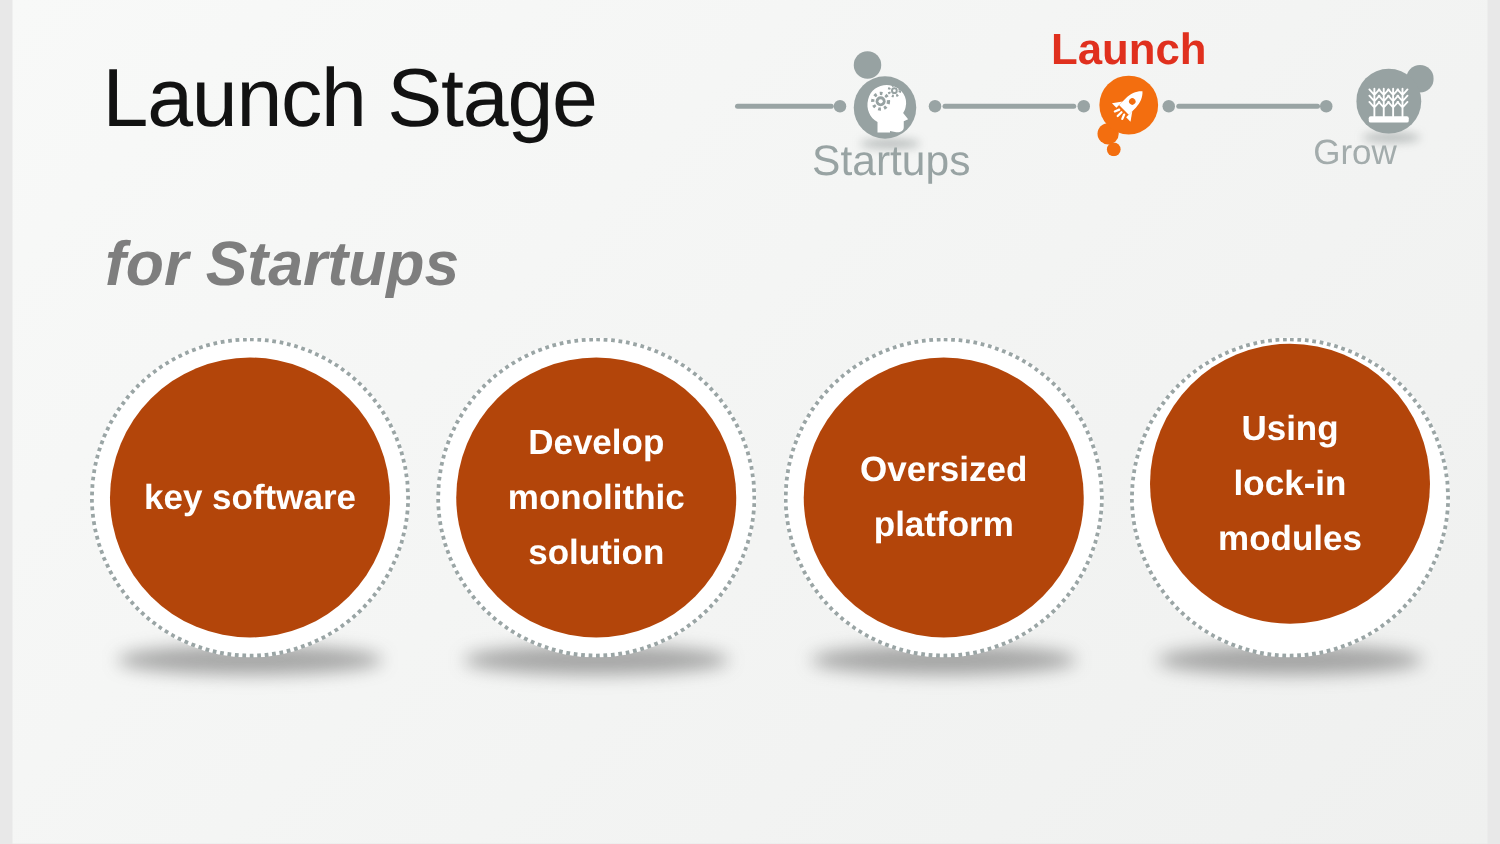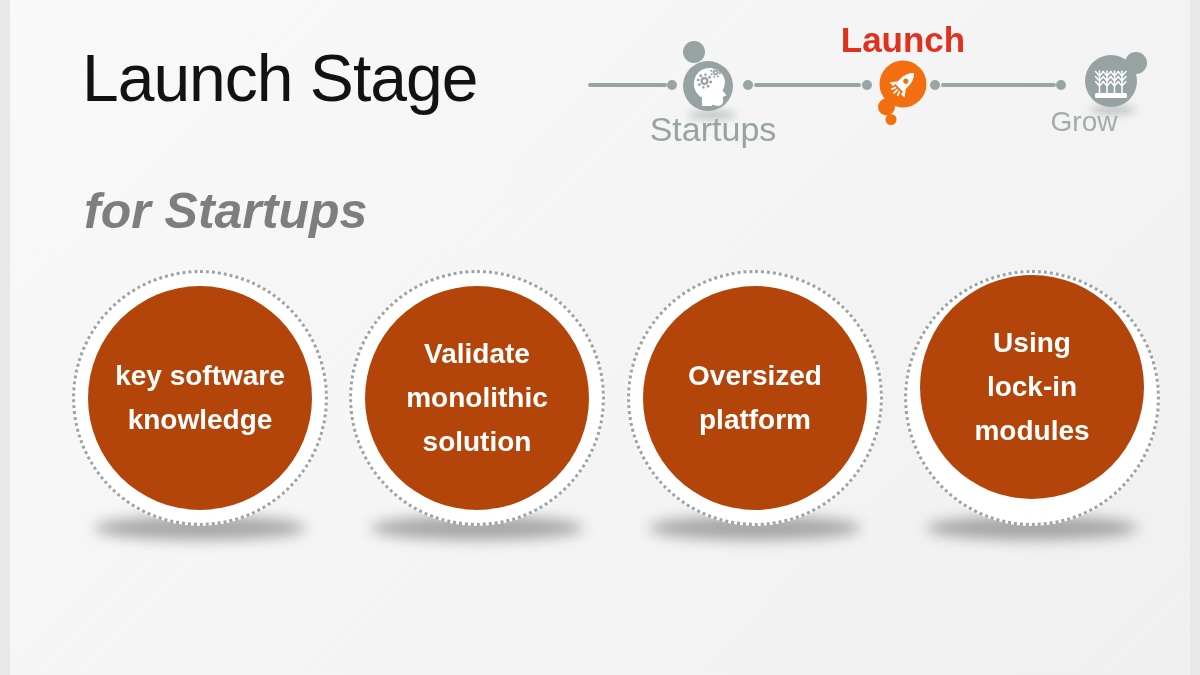--- a/index.html
+++ b/index.html
@@ -110,29 +110,28 @@
 
   <div class="stage-label label-validate">Startups</div>
   <div class="stage-label label-launch">Launch</div>
   <div class="stage-label label-grow">Grow</div>
 
   <div class="badge" style="left:62px;">
     <div class="badge-shadow"></div>
     <div class="badge-ring"></div>
     <div class="badge-disc">
       <div class="badge-line">key software</div>
-      <div class="badge-line">knowledge</div>
     </div>
   </div>
 
   <div class="badge" style="left:339px;">
     <div class="badge-shadow"></div>
     <div class="badge-ring"></div>
     <div class="badge-disc">
-      <div class="badge-line">Validate</div>
+      <div class="badge-line">Develop</div>
       <div class="badge-line">monolithic</div>
       <div class="badge-line">solution</div>
     </div>
   </div>
 
   <div class="badge" style="left:894px;">
     <div class="badge-shadow"></div>
     <div class="badge-ring"></div>
     <div class="badge-disc lift">
       <div class="badge-line">Using</div>

